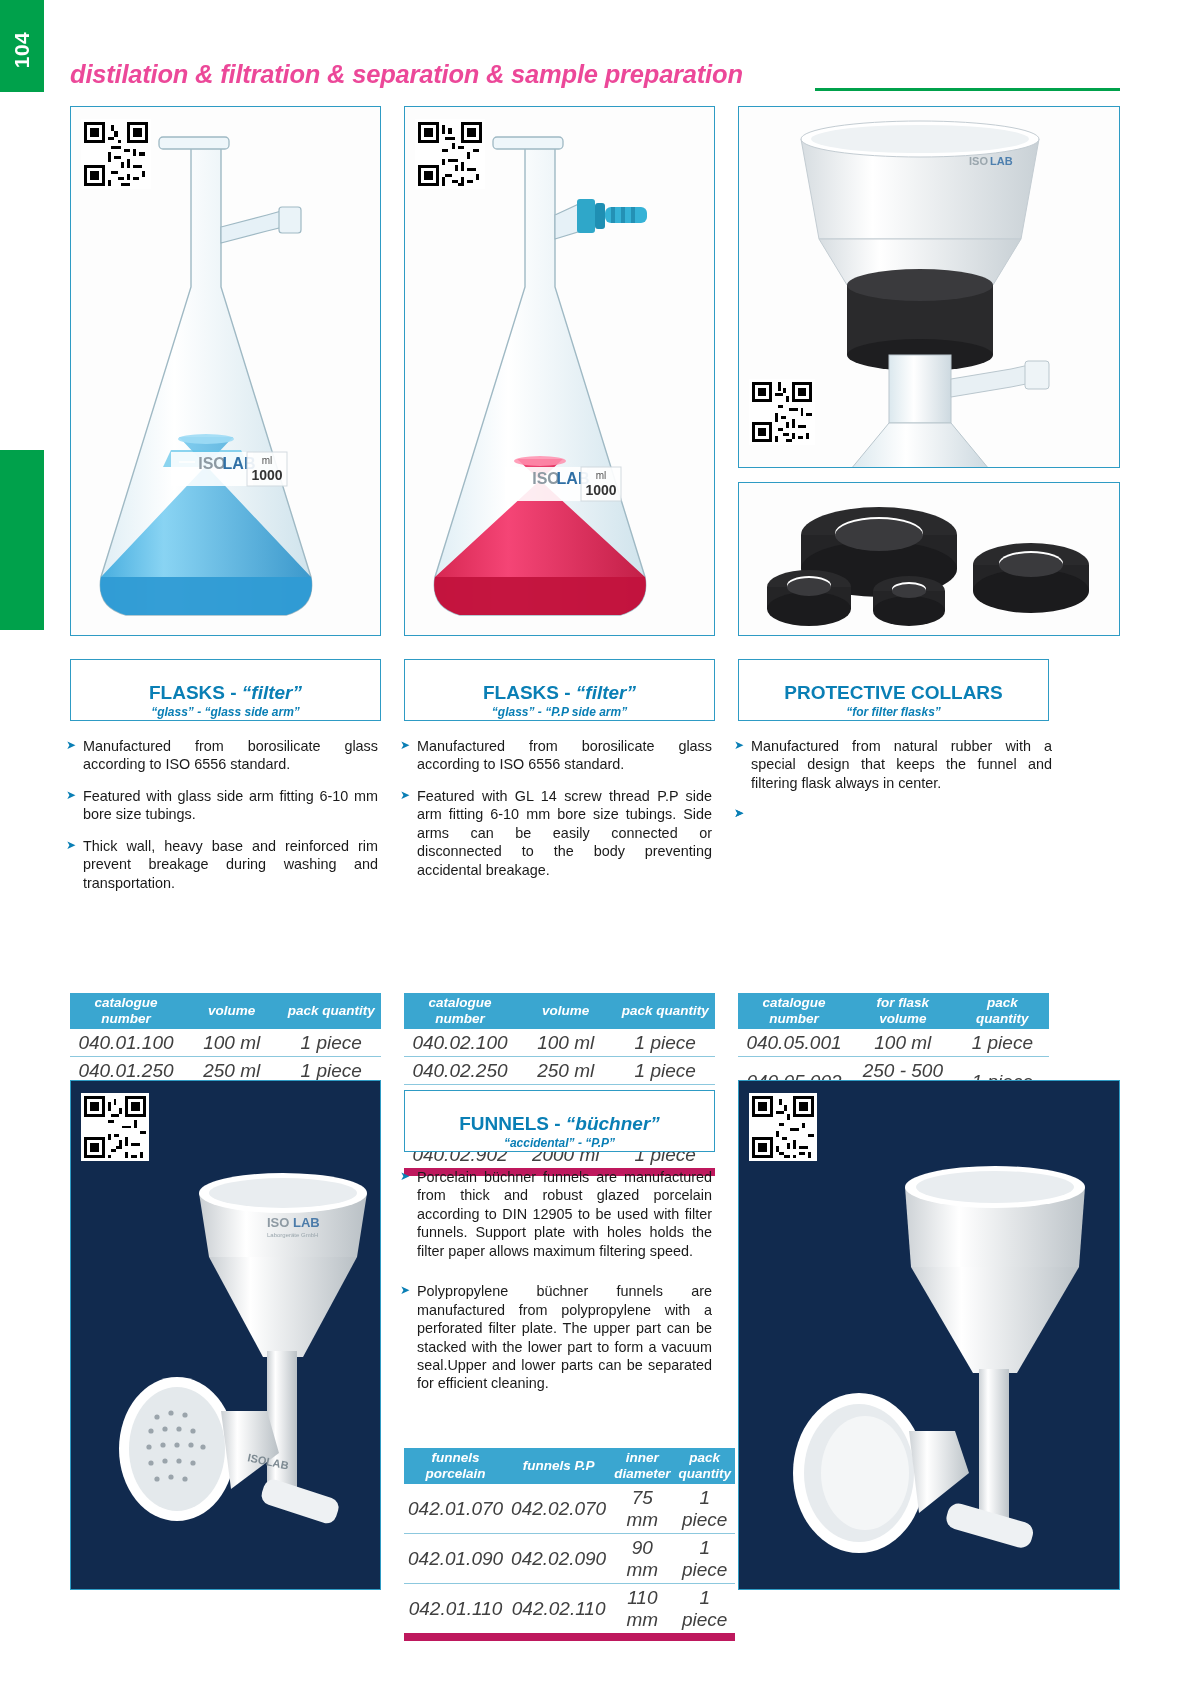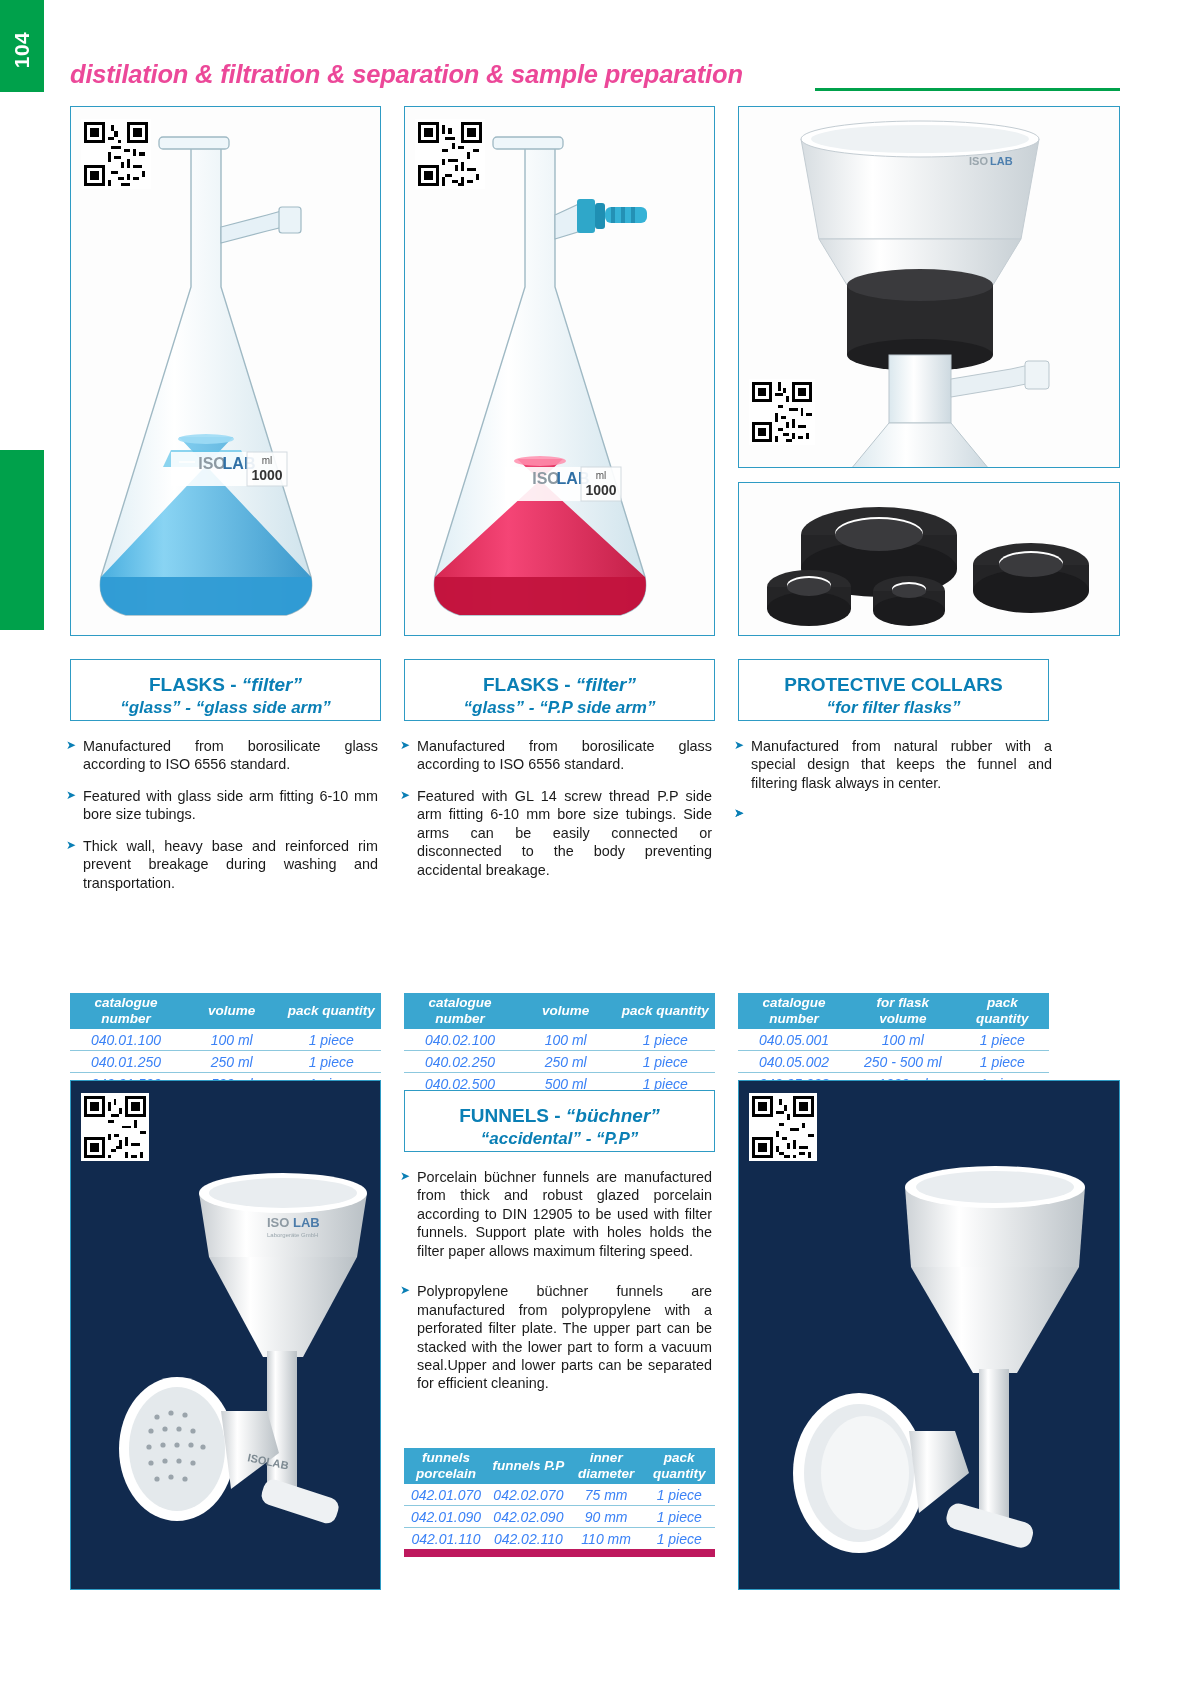--- a/index.html
+++ b/index.html
@@ -55,29 +55,29 @@
     position:absolute;
     background:#ffffff;
     padding:3px;
   }
   .qr svg { display:block; }
   
   .sect-box {
     position:absolute;
     border:1px solid #2e9bc4;
     text-align:center;
-    padding-top:12px;
+    padding-top:20px;
     background:#fff;
   }
   .sect-box .l1 {
     font-size:19px; font-weight:bold; color:#0a7fb5;
     line-height:1.32;
   }
   .sect-box .l2 {
-    font-size:17px; font-weight:bold; color:#0a7fb5;
+    font-size:12px; font-weight:bold; color:#0a7fb5;
     line-height:1.32;
   }
   .sect-box .it { font-style:italic; }
   
   .bullets { position:absolute; }
   .bullet {
     position:relative;
     font-size:14.4px;
     color:#1a1a1a;
     line-height:1.28;
@@ -97,23 +97,23 @@
     color:#ffffff;
     font-size:13.5px;
     font-style:italic;
     font-weight:bold;
     line-height:1.15;
     padding:2px 4px 3px;
     text-align:center;
     border:0;
   }
   .tbl tbody td {
-    font-size:14px;
+    font-size:19px;
     font-style:italic;
-    color:#3b82f6;
+    color:#404040;
     text-align:center;
     padding:2.5px 4px;
     border-bottom:1px solid #8cc8de;
   }
   .tbl tbody tr:last-child td { border-bottom:8px solid #be185d; }
 </style>
 </head>
 <body>
 
 <div class="page-tab">

